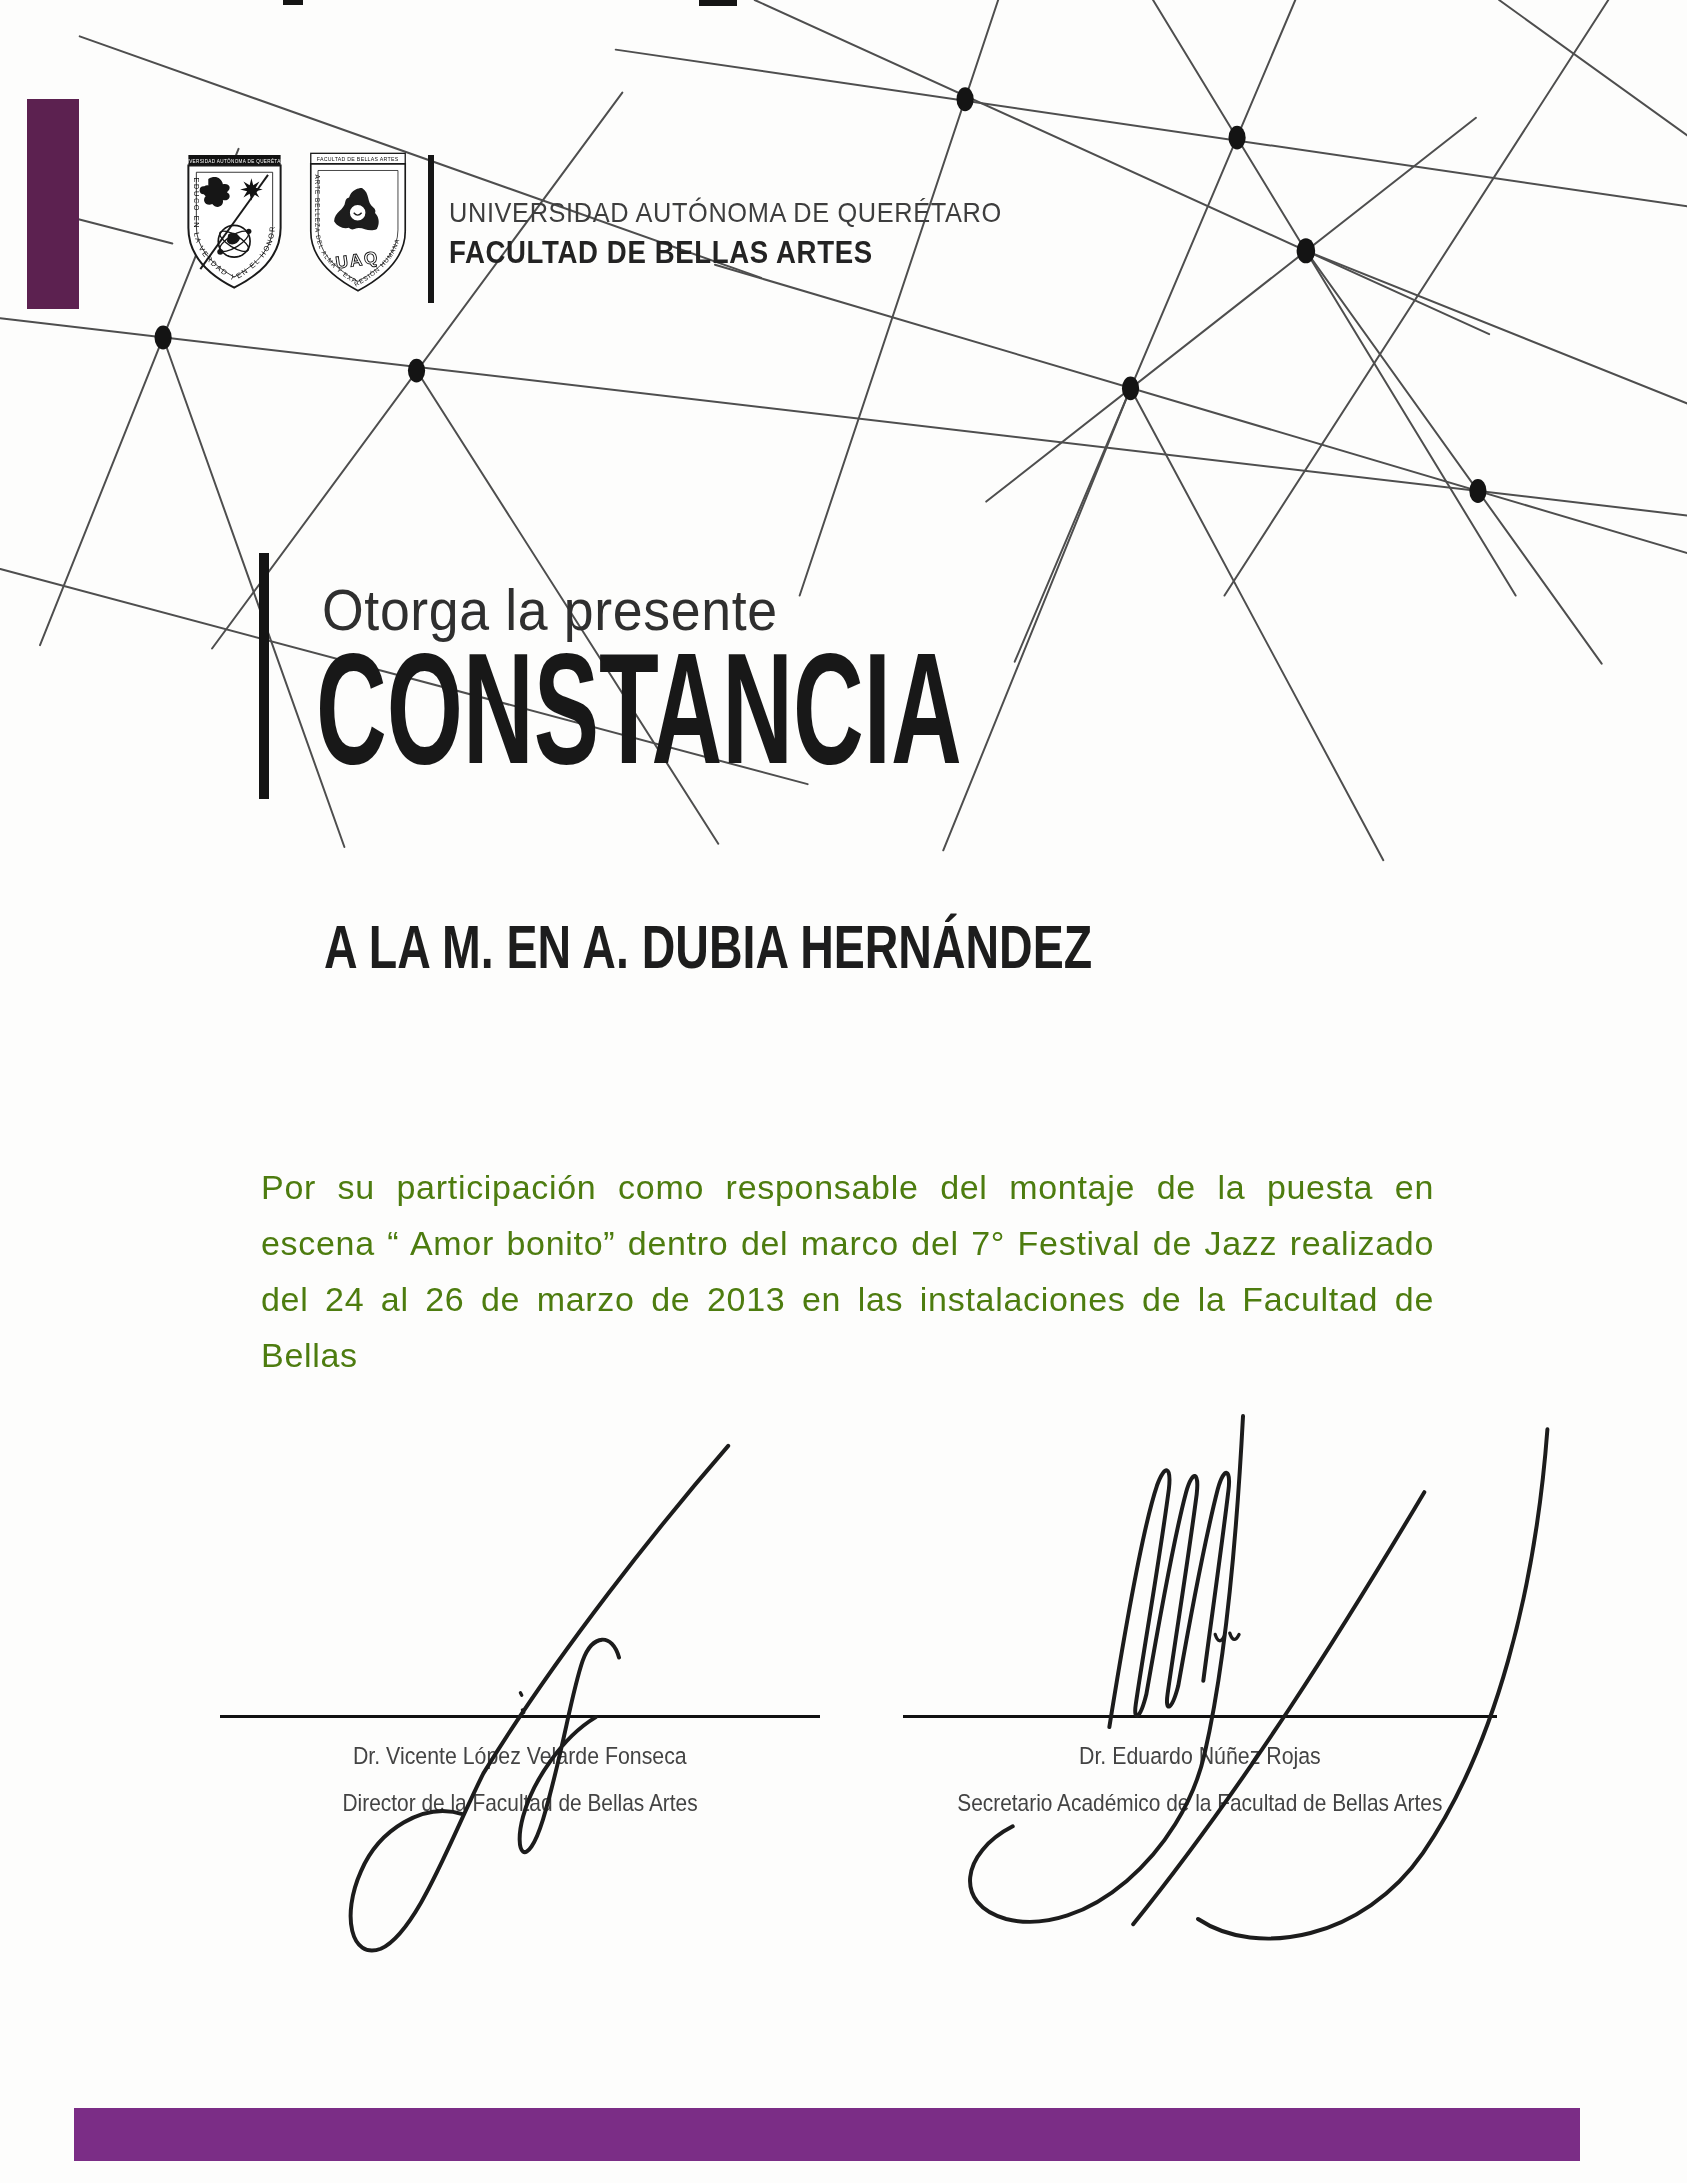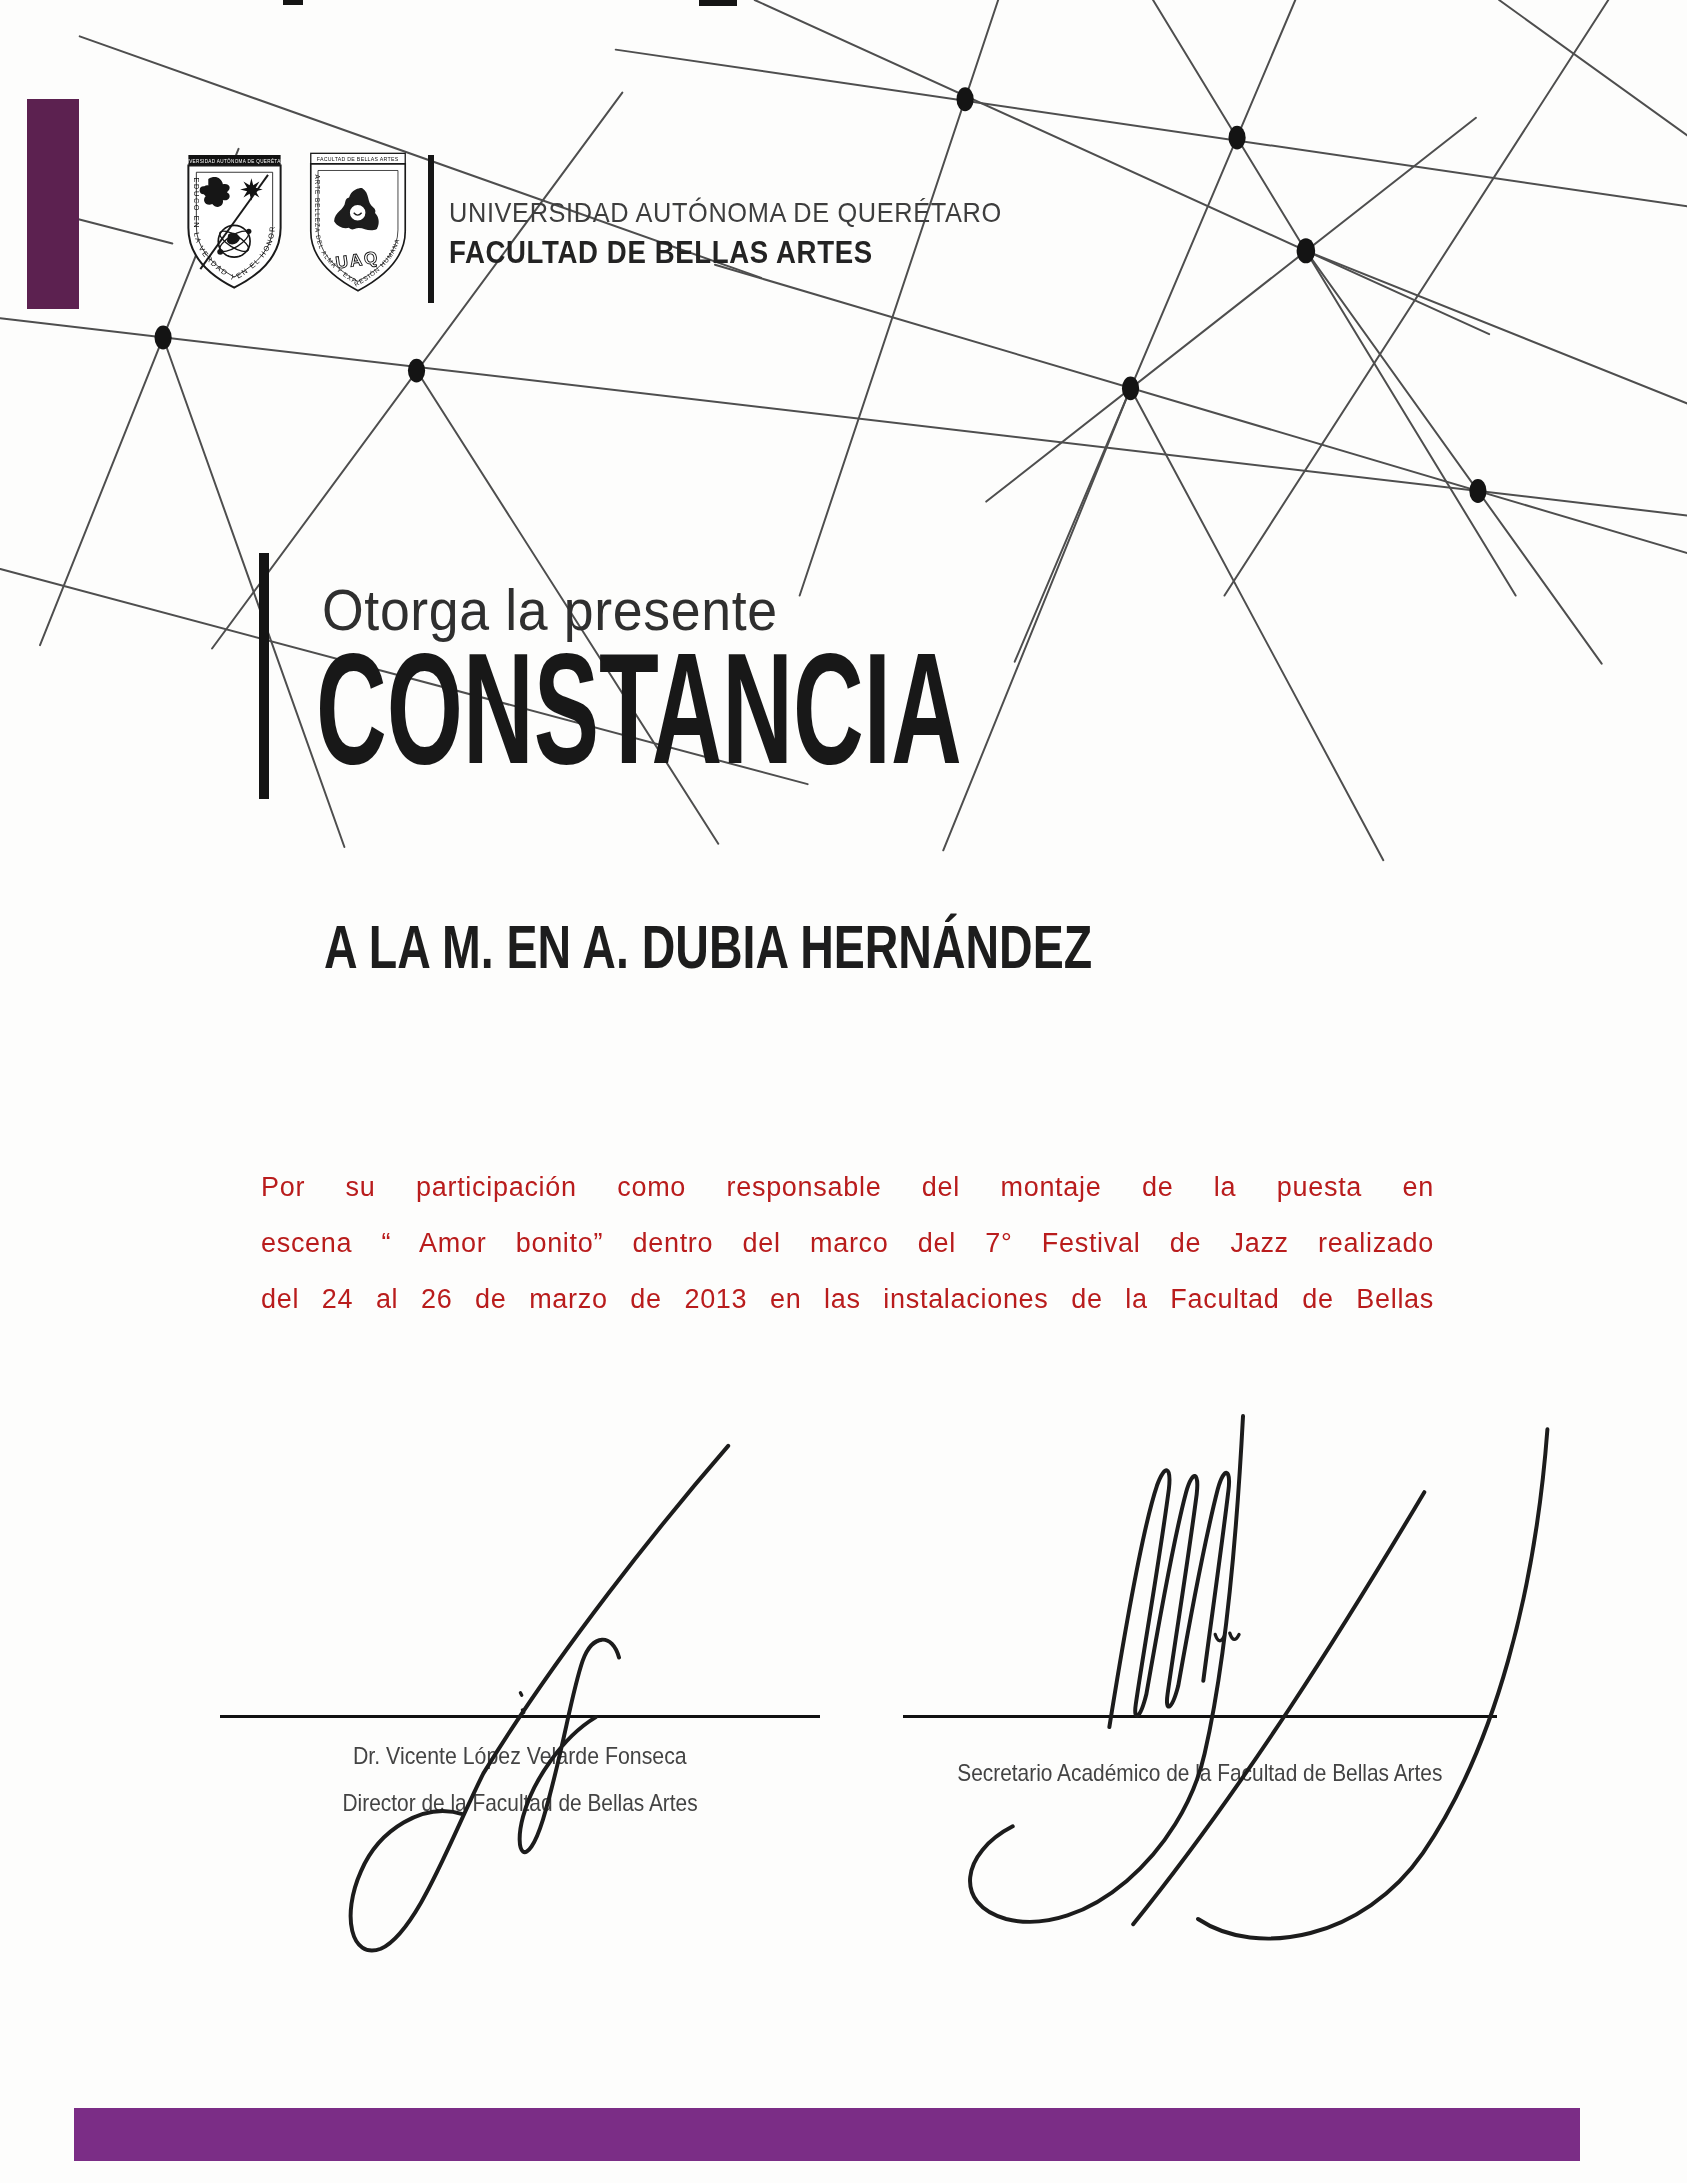--- a/index.html
+++ b/index.html
@@ -16,21 +16,21 @@
   #header-divider{left:428px;top:155px;width:6px;height:148px;background:#161616;}
   #header-text{left:449px;top:196px;width:662px;}
   #univ-line{font-size:28.5px;letter-spacing:0.7px;color:#3d3d3d;transform:scaleX(.89);transform-origin:left top;white-space:nowrap;}
   #fac-line{margin-top:6px;font-size:31px;font-weight:bold;letter-spacing:0.7px;color:#232323;transform:scaleX(.89);transform-origin:left top;white-space:nowrap;}
   
   #title-rule{left:259px;top:553px;width:10px;height:246px;background:#141414;}
   #intro-line{left:322px;top:577px;font-size:57px;letter-spacing:0.7px;color:#2f2f2f;transform:scaleX(.94);transform-origin:left top;white-space:nowrap;}
   #big-title{left:316px;top:629px;font-size:158px;font-weight:bold;line-height:1;color:#181818;transform:scaleX(.62);transform-origin:left top;white-space:nowrap;letter-spacing:0;}
   #recipient{left:324px;top:911px;font-size:62px;font-weight:bold;color:#1d1d1d;transform:scaleX(.75);transform-origin:left top;white-space:nowrap;}
   
-  #body-block{left:261px;top:1159px;width:1173px;font-size:27px;color:#b91c1c;letter-spacing:0.7px;word-spacing:2px;}
+  #body-block{left:261px;top:1159px;width:1173px;font-size:34px;color:#4d7c0f;letter-spacing:0.7px;word-spacing:2px;}
   .body-line{line-height:56px;text-align:justify;text-align-last:justify;}
   .body-line.last{text-align-last:left;}
   
   .sig-rule{top:1715px;height:3.3px;background:#111;}
   #sig-rule-left{left:220px;width:600px;}
   #sig-rule-right{left:903px;width:594px;}
   .sig-block{top:1741px;text-align:center;color:#434343;}
   #sig-block-left{left:220px;width:600px;}
   #sig-block-right{left:903px;width:594px;}
   .sig-name{font-size:24.5px;line-height:30px;}
@@ -148,20 +148,21 @@
   </div>
 
   <div id="sig-rule-left" class="abs sig-rule"></div>
   <div id="sig-rule-right" class="abs sig-rule"></div>
 
   <div id="sig-block-left" class="abs sig-block">
     <div class="sig-name"><span class="sig-squeeze">Dr. Vicente López Velarde Fonseca</span></div>
     <div class="sig-title"><span class="sig-squeeze">Director de la Facultad de Bellas Artes</span></div>
   </div>
   <div id="sig-block-right" class="abs sig-block">
+    <div class="sig-name"><span class="sig-squeeze">Dr. Eduardo Núñez Rojas</span></div>
     <div class="sig-title"><span class="sig-squeeze">Secretario Académico de la Facultad de Bellas Artes</span></div>
   </div>
 
   <svg id="sig-svg" class="abs" viewBox="0 0 2550 3299">
     <g stroke="#1c1c1c" stroke-width="6" fill="none" stroke-linecap="round" stroke-linejoin="round">
 
       <g>
         <path d="M1100,2185 C1000,2300 840,2500 730,2680 C680,2780 630,2920 575,2945 C530,2962 515,2895 545,2828 C572,2765 640,2722 700,2742"></path>
         <path d="M935,2505 C925,2468 895,2468 880,2510 C862,2562 850,2650 820,2750 C795,2830 775,2800 790,2745 C805,2690 850,2625 900,2595"></path>
         <path d="M786,2558 l2,4 M789,2584 l2,4" stroke-width="5"></path>

